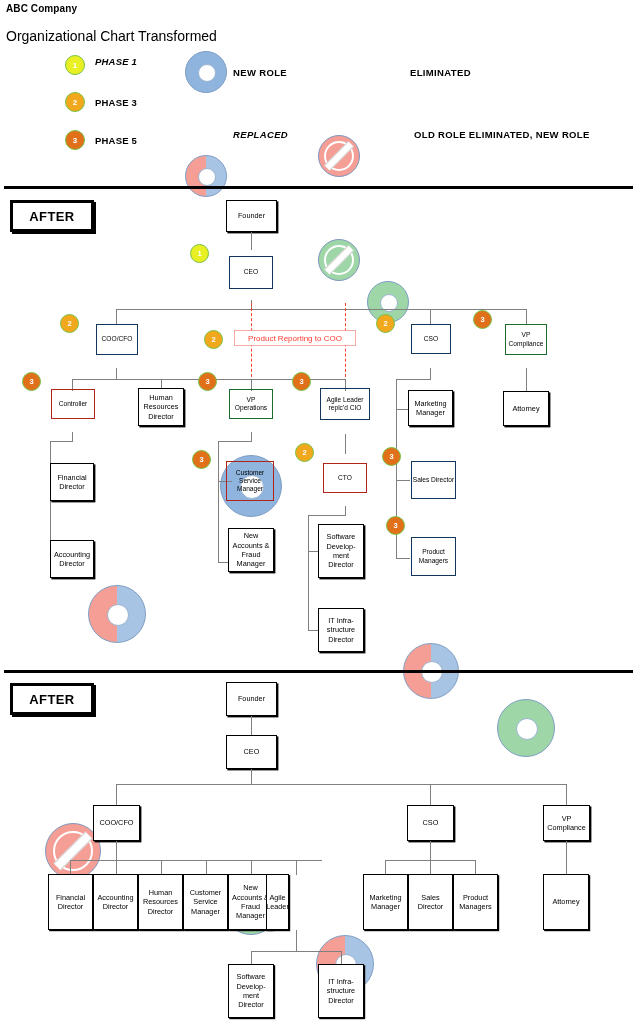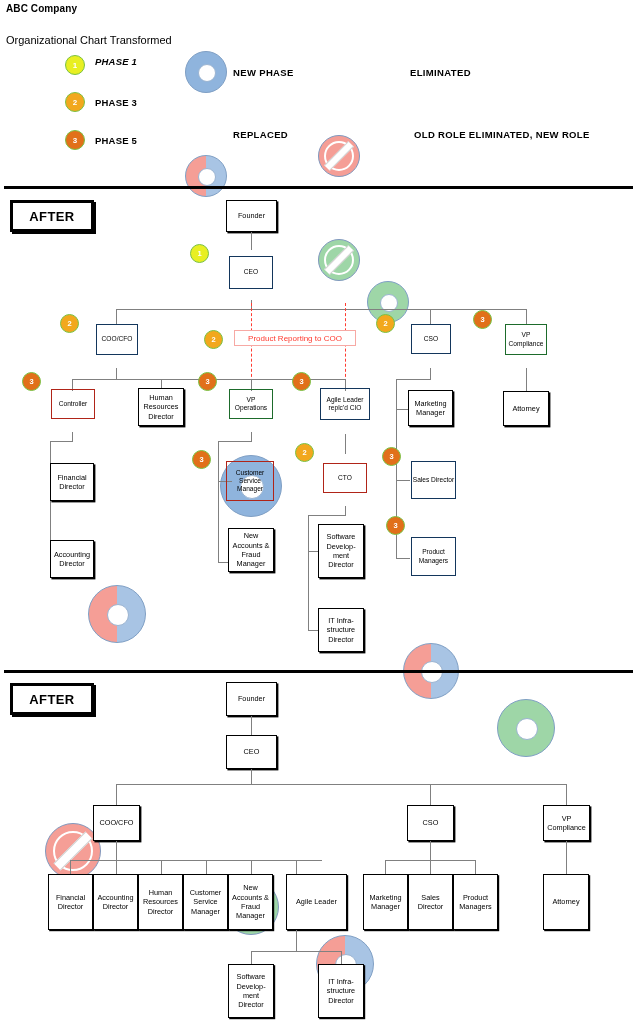--- a/index.html
+++ b/index.html
@@ -3,21 +3,21 @@
 <meta charset="utf-8">
 <style>
   html,body{margin:0;padding:0;background:#ffffff;}
   body{width:637px;height:1024px;position:relative;overflow:hidden;
        font-family:"Liberation Sans","DejaVu Sans",sans-serif;color:#000;}
 
   .abs{position:absolute;}
 
   
   #company-name{left:6px;top:3px;font-size:10px;font-weight:bold;letter-spacing:.1px;}
-  #subtitle{left:6px;top:34px;font-size:11px;}
+  #subtitle{left:6px;top:28px;font-size:14px;}
 
   
   .legend-label{font-size:9.5px;font-weight:bold;letter-spacing:.35px;white-space:nowrap;}
   .phase-label{font-size:9.5px;font-weight:bold;letter-spacing:.2px;}
 
   .phase-dot{width:20px;height:20px;border-radius:50%;border:1.3px solid #7ac143;
              display:flex;align-items:center;justify-content:center;
              font-size:8px;color:#fff;font-weight:bold;box-sizing:border-box;}
   .p1{background:#e8ef22;} .p2{background:#f2a81d;} .p3{background:#e1701a;}
 
@@ -97,26 +97,26 @@
 <div class="abs phase-label" style="left:95px;top:97px;">PHASE 3</div>
 
 <div class="abs" style="left:65px;top:130px;">
   <div class="phase-dot p3">3</div>
 </div>
 <div class="abs phase-label" style="left:95px;top:135px;">PHASE 5</div>
 
 <div class="abs ring ring-blue" style="left:185px;top:51px;width:42px;height:42px;">
   <div class="hole" style="left:12px;top:12px;width:18px;height:18px;"></div>
 </div>
-<div class="abs legend-label" style="left:233px;top:67px;">NEW PHASE</div>
+<div class="abs legend-label" style="left:233px;top:67px;">NEW ROLE</div>
 
 <div class="abs ring ring-split" style="left:185px;top:113px;width:42px;height:42px;">
   <div class="hole" style="left:12px;top:12px;width:18px;height:18px;"></div>
 </div>
-<div class="abs legend-label" style="left:233px;top:129px;">REPLACED</div>
+<div class="abs legend-label" style="left:233px;top:129px;font-style:italic;">REPLACED</div>
 
 <div class="abs elim" style="left:318px;top:51px;width:42px;height:42px;">
   <div class="hole2" style="width:30px;height:30px;"></div>
   <div class="bar" style="width:34px;height:6px;"></div>
 </div>
 <div class="abs legend-label" style="left:410px;top:67px;">ELIMINATED</div>
 
 <div class="abs elim green" style="left:318px;top:113px;width:42px;height:42px;">
   <div class="hole2" style="width:30px;height:30px;"></div>
   <div class="bar" style="width:34px;height:6px;"></div>
@@ -272,21 +272,21 @@
 <div class="abs ln-v" style="left:161px;top:860px;height:15px;"></div>
 <div class="abs ln-v" style="left:206px;top:860px;height:15px;"></div>
 <div class="abs ln-v" style="left:251px;top:860px;height:15px;"></div>
 <div class="abs ln-v" style="left:296px;top:860px;height:15px;"></div>
 
 <div class="abs obox plain" style="left:48px;top:874px;width:45px;height:56px;">Financial Director</div>
 <div class="abs obox plain" style="left:93px;top:874px;width:45px;height:56px;">Accounting Director</div>
 <div class="abs obox plain" style="left:138px;top:874px;width:45px;height:56px;">Human Resources Director</div>
 <div class="abs obox plain" style="left:183px;top:874px;width:45px;height:56px;">Customer Service Manager</div>
 <div class="abs obox plain" style="left:228px;top:874px;width:45px;height:56px;">New Accounts &amp; Fraud Manager</div>
-<div class="abs obox plain" style="left:286px;top:874px;width:61px;height:56px;">Agile Leader</div>
+<div class="abs obox plain" style="left:266px;top:874px;width:23px;height:56px;">Agile Leader</div>
 
 <div class="abs ln-v" style="left:296px;top:930px;height:22px;"></div>
 <div class="abs ln-h" style="left:251px;top:951px;width:90px;"></div>
 <div class="abs ln-v" style="left:251px;top:951px;height:14px;"></div>
 <div class="abs ln-v" style="left:341px;top:951px;height:14px;"></div>
 
 <div class="abs obox plain" style="left:228px;top:964px;width:46px;height:54px;">Software Develop- ment Director</div>
 <div class="abs obox plain" style="left:318px;top:964px;width:46px;height:54px;">IT Infra- structure Director</div>
 
 <div class="abs ln-v" style="left:430px;top:841px;height:20px;"></div>

